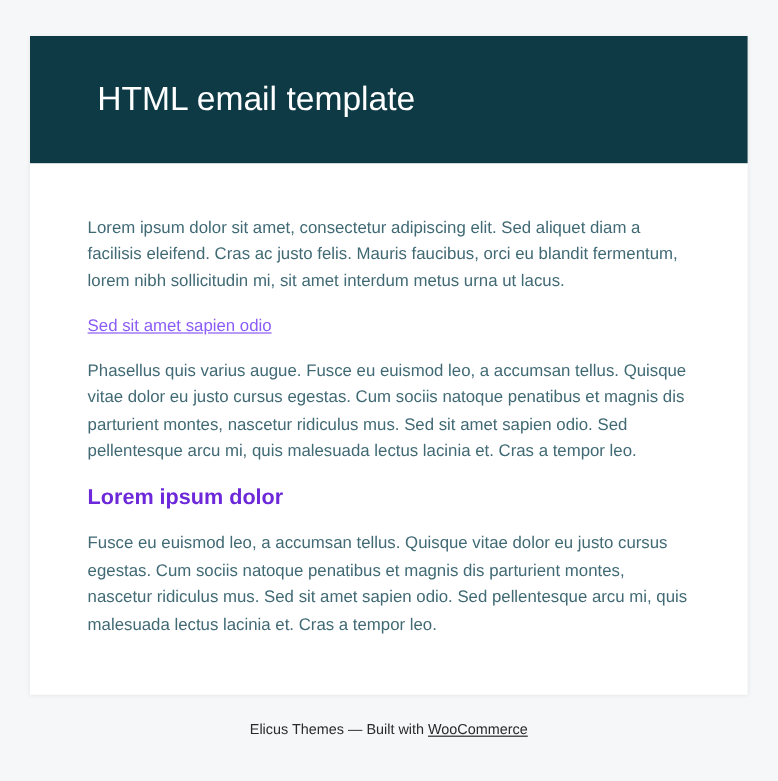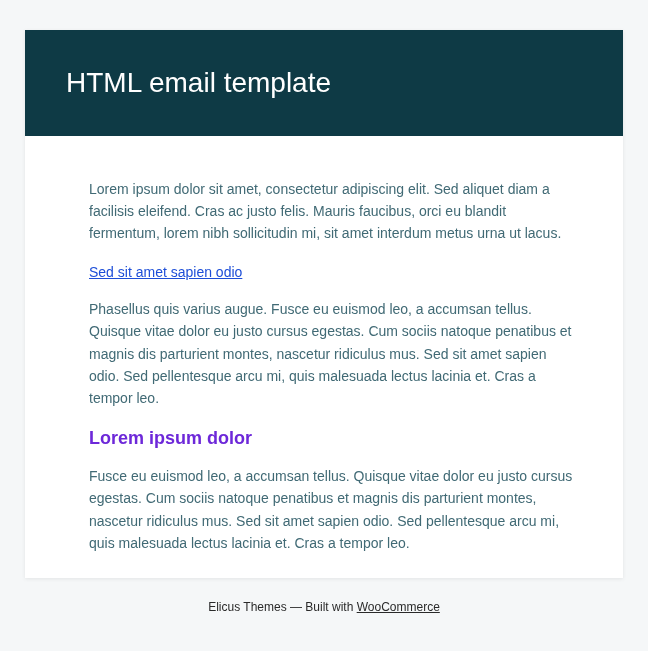--- a/index.html
+++ b/index.html
@@ -13,40 +13,39 @@
       width: 648px;
       height: 651px;
       padding: 30px 25px 0 25px;
     }
     .email-container {
       background-color: #ffffff;
       box-shadow: 0 1px 4px rgba(0,0,0,0.08);
     }
     .email-header {
       background-color: #0e3a45;
-      padding: 36px 41px;
+      padding: 36px 56px;
     }
     .email-header h1 {
       color: #ffffff;
       font-size: 28px;
       font-weight: 300;
       line-height: 1.2;
     }
     .email-body {
-      padding: 42px 48px 24px 48px;
+      padding: 42px 48px 48px 48px;
       color: #416a75;
-      margin-left: 16px;
     }
     .email-body p {
       font-size: 14px;
       line-height: 1.6;
       margin-bottom: 18px;
     }
     .email-body a {
-      color: #1d4ed8;
+      color: #8b5cf6;
       text-decoration: underline;
       font-size: 14px;
       display: inline-block;
       margin-bottom: 18px;
     }
     .email-body h2 {
       color: #6d28d9;
       font-size: 18px;
       font-weight: 700;
       margin-bottom: 16px;

